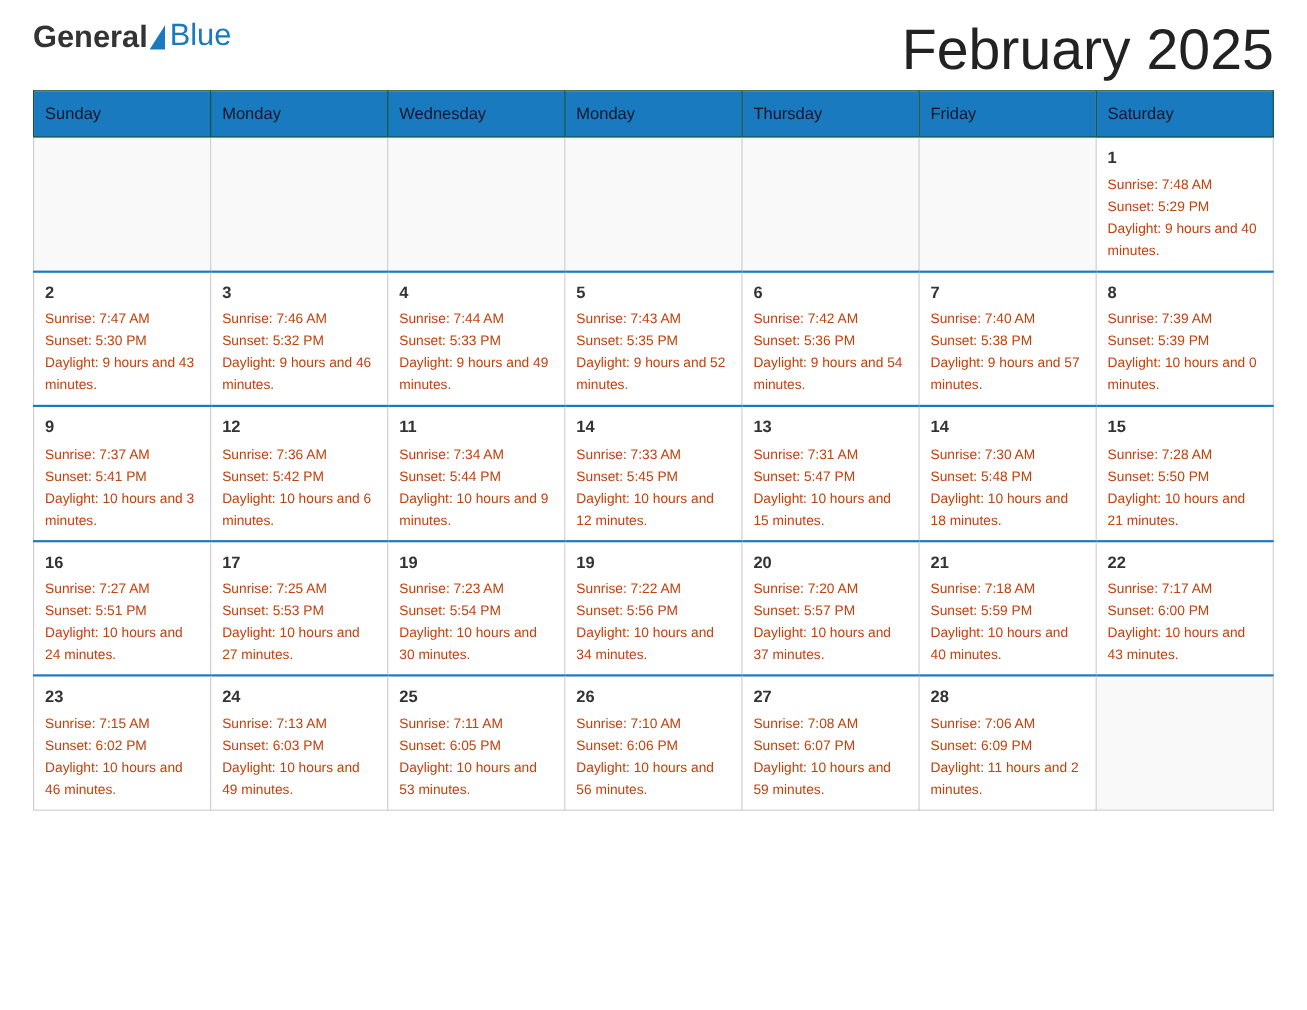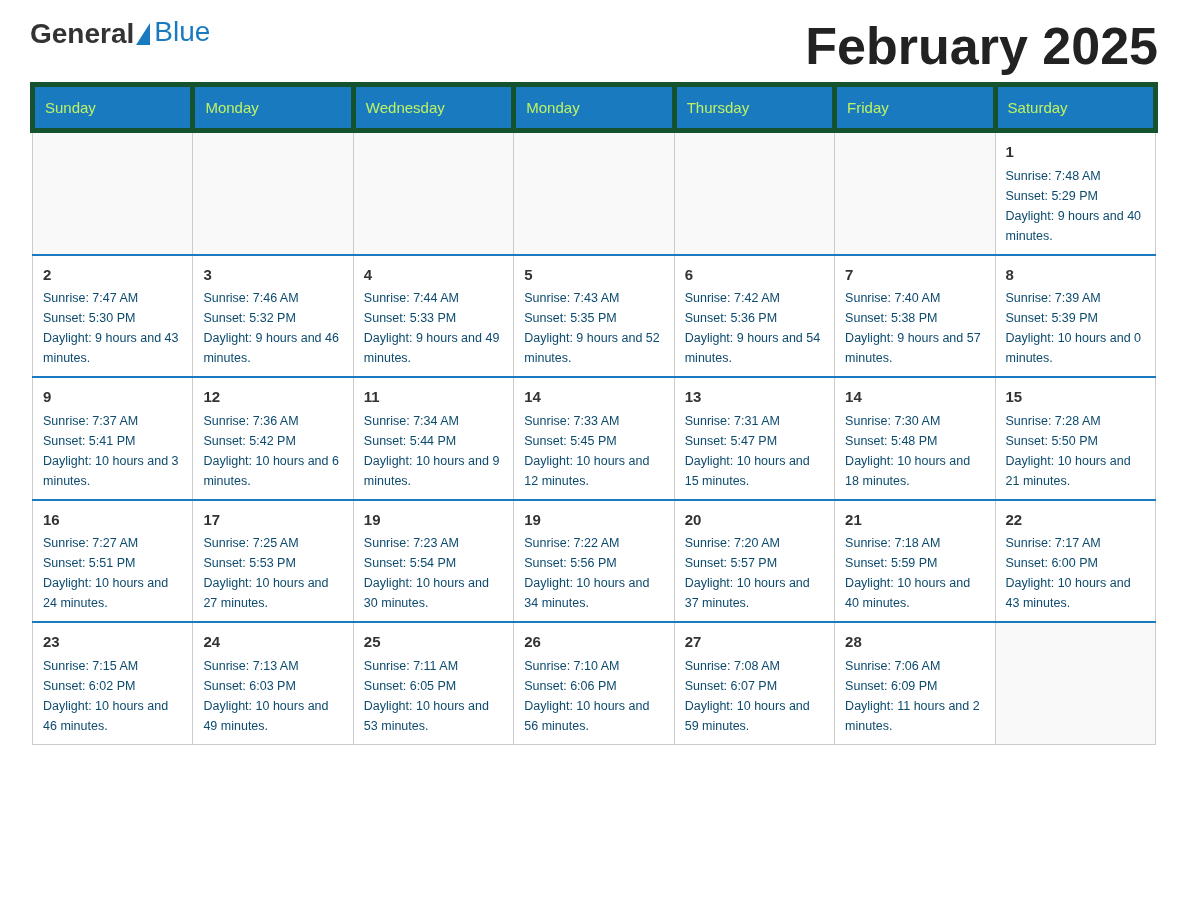--- a/index.html
+++ b/index.html
@@ -44,62 +44,62 @@
       font-size: 28px;
       font-weight: normal;
       margin-top: -4px;
       padding-left: 2px;
     }
     .title-block {
       text-align: right;
     }
     .month-title {
       font-size: 52px;
-      font-weight: bold;
+      font-weight: normal;
       color: #222;
       line-height: 1;
     }
     .location {
       font-size: 22px;
       color: #555;
       margin-top: 6px;
     }
     .calendar {
       width: 100%;
       border-collapse: collapse;
       margin-top: 10px;
     }
     .calendar th {
       background-color: #1a7abf;
-      color: #bef264;
+      color: #0f172a;
       font-size: 15px;
       font-weight: normal;
       padding: 12px 10px;
       text-align: left;
-      border: 5px solid #14532d;
+      border: 1px solid #14532d;
     }
     .calendar td {
       vertical-align: top;
       padding: 8px 10px;
       border: 1px solid #ccc;
       width: 14.285%;
       font-size: 13px;
       color: #333;
       line-height: 1.5;
       min-height: 100px;
     }
     .day-number {
       font-size: 15px;
       font-weight: bold;
       display: block;
       margin-bottom: 2px;
     }
     .day-info {
       font-size: 12.5px;
-      color: #0c4a6e;
+      color: #c2410c;
       line-height: 1.6;
     }
     .empty-cell {
       background: #f9f9f9;
     }
     .row-divider td {
       border-top: 2px solid #1a7abf;
     }
   </style>
 </head>

